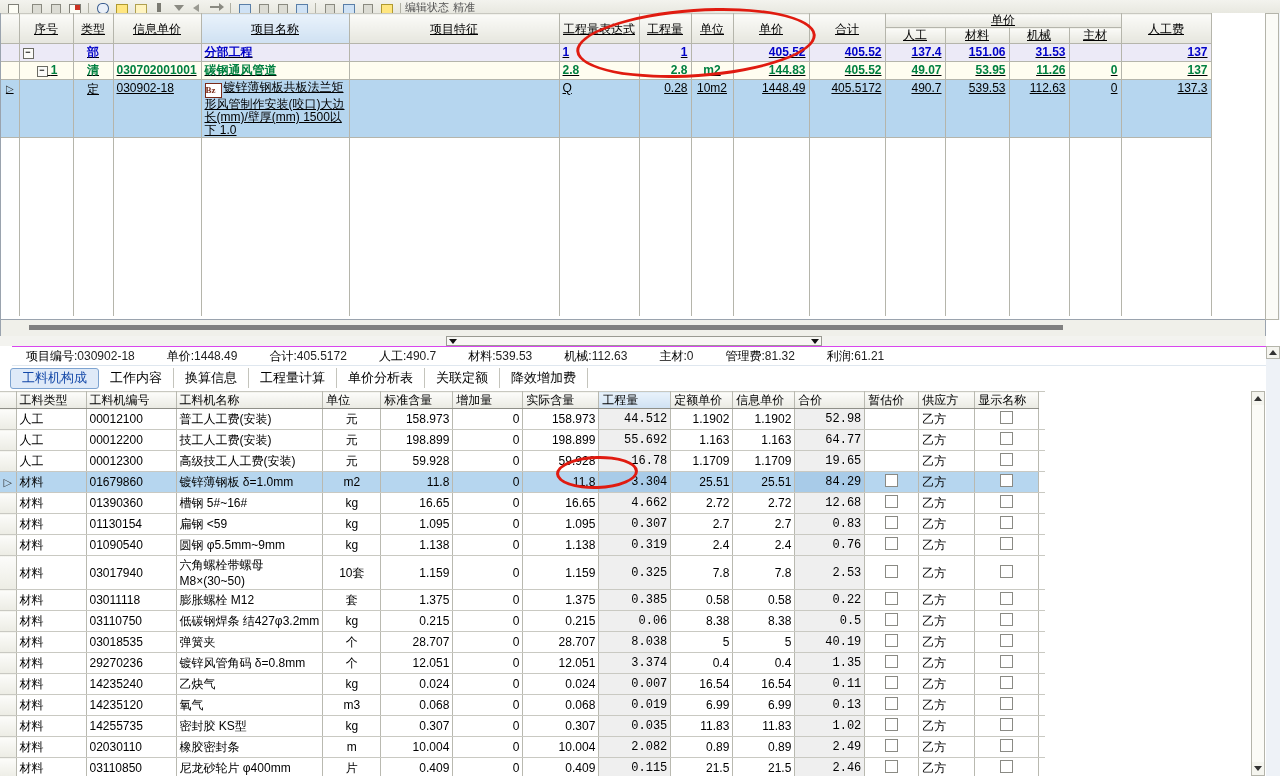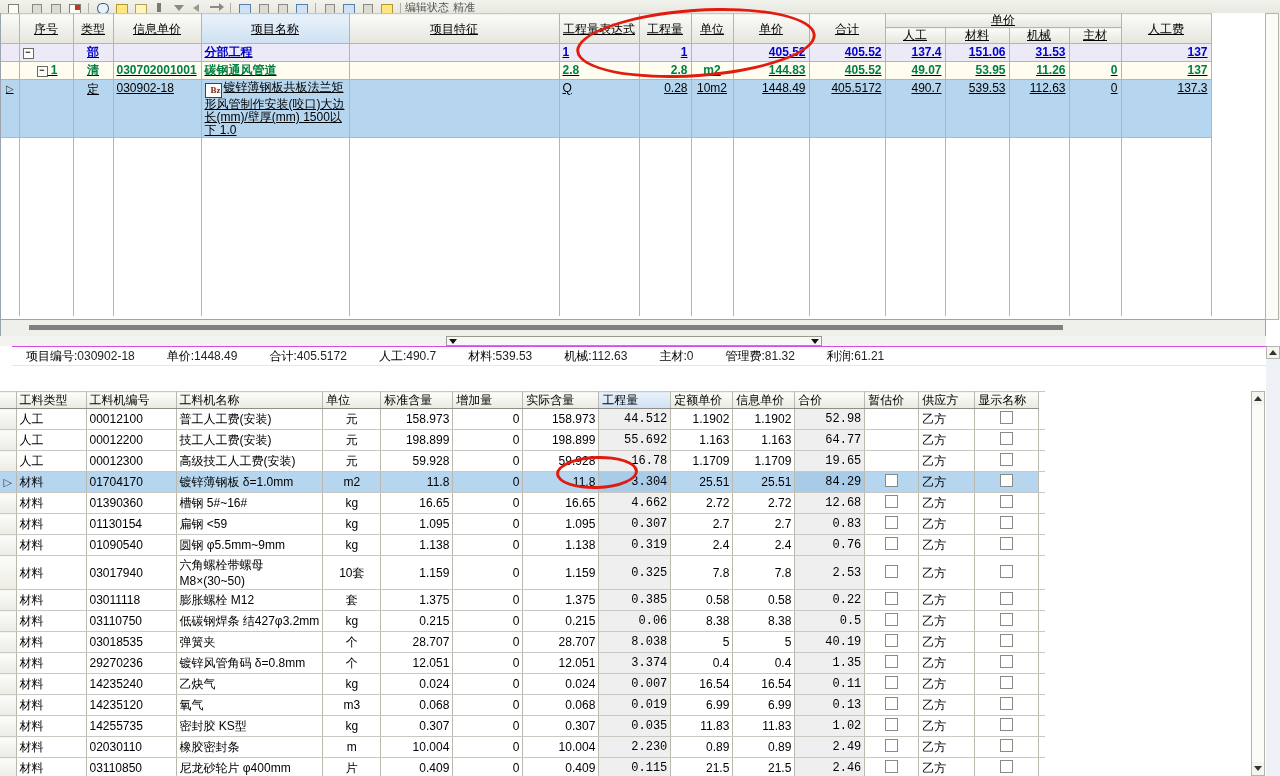--- a/index.html
+++ b/index.html
@@ -62,21 +62,21 @@
   .num{text-align:right;}
   .ctr{text-align:center;}
 
   tr.r-bu td{background:#eceaf7;color:#0000c8;font-weight:bold;height:17px;line-height:17px;}
   tr.r-qing td{background:#fffdf0;color:#008040;font-weight:bold;height:17px;line-height:17px;}
   tr.r-ding td{background:#b6d6ef;color:#000;height:57px;vertical-align:top;padding-top:1px;}
   tr.r-blank td{background:#fff;height:178px;border-right:1px solid #b5b5ab;border-bottom:none;}
 
   .desc-wrap{white-space:normal;line-height:13px;font-size:12px;position:relative;padding-left:0;}
   .bz-badge{display:inline-block;width:15px;height:13px;border:1px solid #7a2a18;background:#fff;
-    color:#7a2a18;font-size:9px;font-weight:bold;text-align:right;line-height:12px;
+    color:#7a2a18;font-size:9px;font-weight:bold;text-align:left;line-height:12px;
     font-family:"Liberation Serif",serif;vertical-align:-2px;margin-right:2px;}
 
   .expander{display:inline-block;width:9px;height:9px;border:1px solid #6b6b63;background:#fbfbf8;
     line-height:7px;text-align:center;font-size:9px;color:#000;vertical-align:1px;font-family:"Liberation Sans",sans-serif;}
   .rowmark{color:#333;font-size:10px;}
 
   
   .hscroll{
     position:absolute;left:0;top:320px;width:1266px;height:16px;
     background:#f0f0ea;border-left:1px solid #9aa3ae;border-right:1px solid #9aa3ae;
@@ -379,20 +379,29 @@
       <span class="it"><span class="lab">单价:</span><span class="val">1448.49</span></span>
       <span class="it"><span class="lab">合计:</span><span class="val">405.5172</span></span>
       <span class="it"><span class="lab">人工:</span><span class="val">490.7</span></span>
       <span class="it"><span class="lab">材料:</span><span class="val">539.53</span></span>
       <span class="it"><span class="lab">机械:</span><span class="val">112.63</span></span>
       <span class="it"><span class="lab">主材:</span><span class="val">0</span></span>
       <span class="it"><span class="lab">管理费:</span><span class="val">81.32</span></span>
       <span class="it"><span class="lab">利润:</span><span class="val">61.21</span></span>
     </div>
 
+  <div class="tabrow" id="tabRow">
+      <div class="tab active">工料机构成</div>
+      <div class="tab">工作内容</div>
+      <div class="tab">换算信息</div>
+      <div class="tab">工程量计算</div>
+      <div class="tab">单价分析表</div>
+      <div class="tab">关联定额</div>
+      <div class="tab">降效增加费</div>
+    </div>
 
   <div class="botwrap">
     <table class="bgrid" id="botTable">
       <colgroup>
         <col style="width:16px">
           <col style="width:70px">
           <col style="width:90px">
           <col style="width:145px">
         <col style="width:58px">
           <col style="width:72px">
@@ -478,21 +487,21 @@
             <td class="num">1.1709</td>
             <td class="num shade">19.65</td>
             <td class="ctr"></td>
             <td>乙方</td>
             <td class="ctr"><span class="chk"></span></td>
             <td style="border-right: none; background: rgb(255, 255, 255);"></td>
           </tr>
           <tr class="sel">
             <td class="rowhdr">▷</td>
             <td>材料</td>
-            <td>01704170</td>
+            <td>01679860</td>
             <td>镀锌薄钢板  δ=1.0mm</td>
             <td class="ctr">m2</td>
             <td class="num">11.8</td>
             <td class="num">0</td>
             <td class="num">11.8</td>
             <td class="num shade">3.304</td>
             <td class="num">25.51</td>
             <td class="num">25.51</td>
             <td class="num shade">84.29</td>
             <td class="ctr"><span class="chk"></span></td>
@@ -700,21 +709,21 @@
           </tr>
           <tr>
             <td class="rowhdr"></td>
             <td>材料</td>
             <td>02030110</td>
             <td>橡胶密封条</td>
             <td class="ctr">m</td>
             <td class="num">10.004</td>
             <td class="num">0</td>
             <td class="num">10.004</td>
-            <td class="num shade">2.230</td>
+            <td class="num shade">2.082</td>
             <td class="num">0.89</td>
             <td class="num">0.89</td>
             <td class="num shade">2.49</td>
             <td class="ctr"><span class="chk"></span></td>
             <td>乙方</td>
             <td class="ctr"><span class="chk"></span></td>
             <td style="border-right: none; background: rgb(255, 255, 255);"></td>
           </tr>
           <tr>
             <td class="rowhdr"></td>

